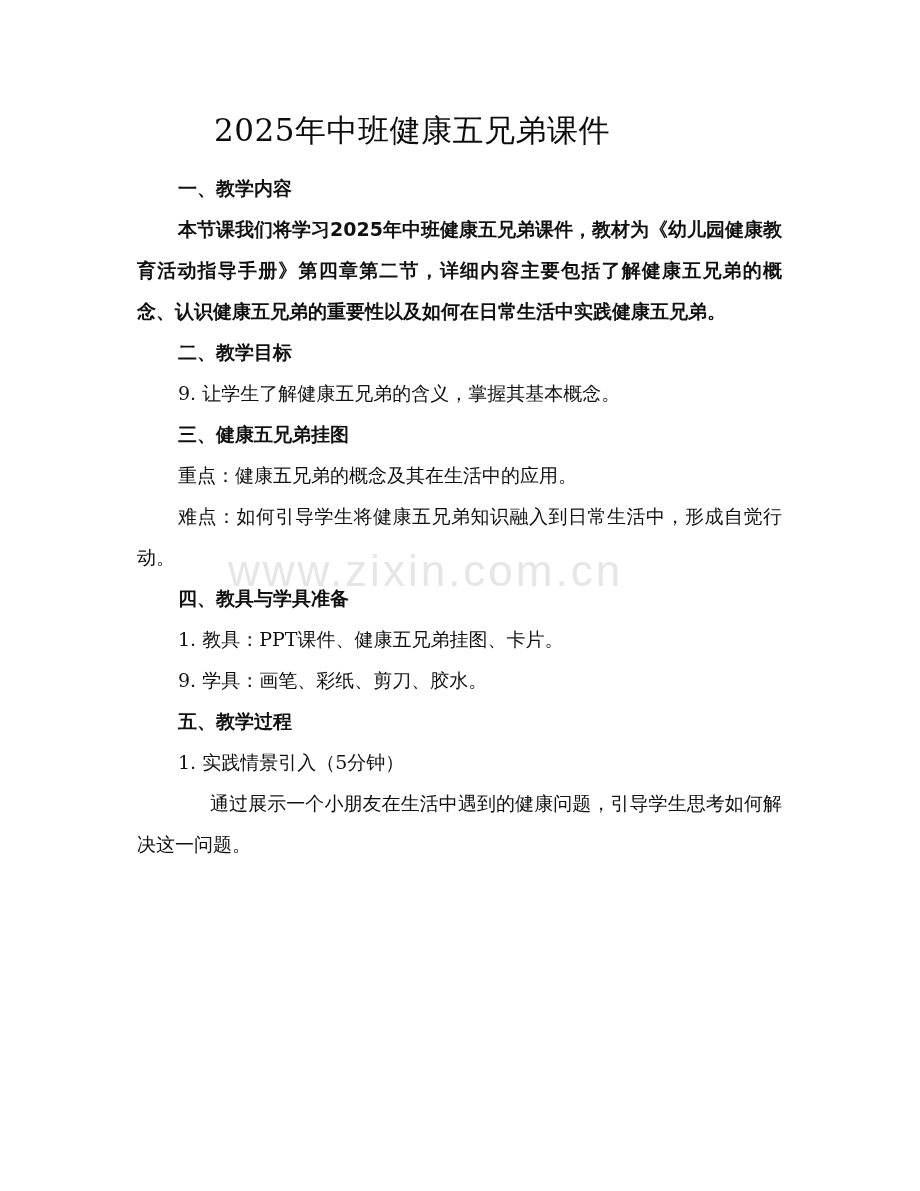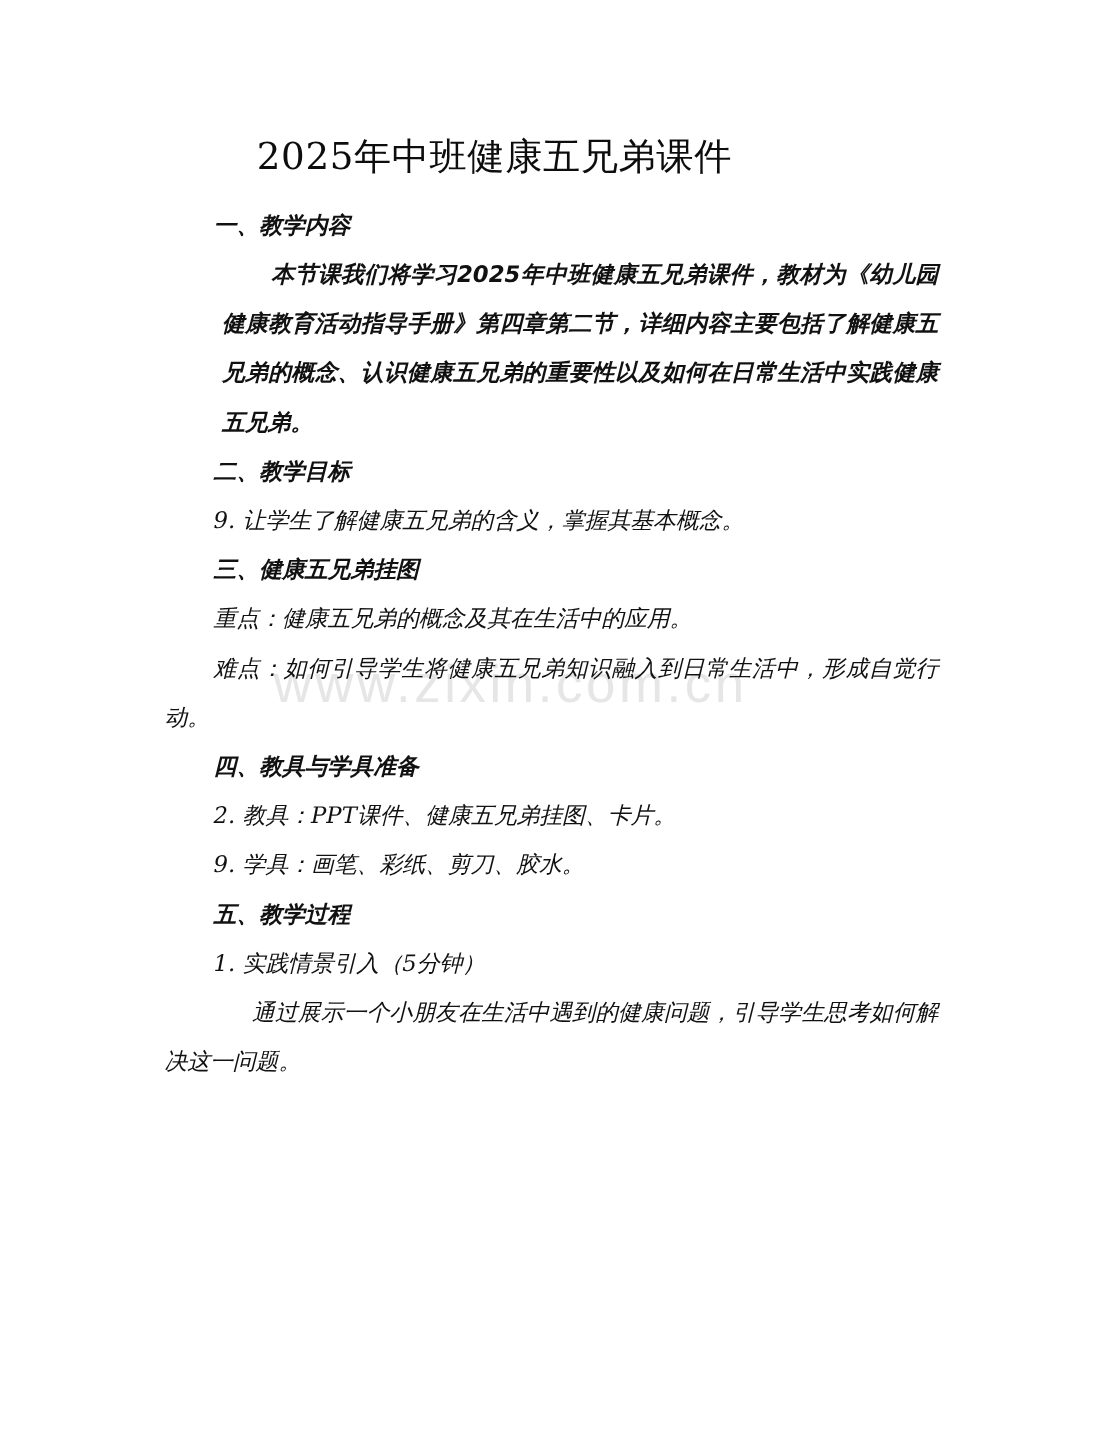--- a/index.html
+++ b/index.html
@@ -1,25 +1,25 @@
 <!DOCTYPE html>
 <html><head>
 <meta charset="utf-8">
 <style>
   html, body { margin: 0; padding: 0; background: #ffffff; }
   body { width: 920px; height: 1191px; position: relative; overflow: hidden;
          font-family: "DejaVu Serif", "Liberation Serif", serif; color: #111111; }
   .page { position: absolute; left: 0; top: 0; width: 920px; height: 1191px; background: #ffffff; }
   .title { position: absolute; left: 0; width: 824px; top: 110px; text-align: center;
            font-size: 31px; font-weight: normal; letter-spacing: 0.5px; color: #0d0d0d; }
-  .content { position: absolute; left: 137px; top: 168px; width: 645px; font-style: italic; }
+  .content { position: absolute; left: 137px; top: 168px; width: 645px; }
   .line { font-size: 19px; line-height: 41px; margin: 0; white-space: normal; }
   .heading { font-weight: bold; text-indent: 41px; font-family: "DejaVu Sans", "Liberation Sans", sans-serif; }
   .para { text-indent: 41px; text-align: justify; }
-  .para.bold { font-weight: bold; font-family: "DejaVu Sans", "Liberation Sans", sans-serif; margin-left: 48px; }
+  .para.bold { font-weight: bold; font-family: "DejaVu Sans", "Liberation Sans", sans-serif; }
   .item { text-indent: 41px; }
   .sub { text-indent: 73px; text-align: justify; }
   .sub-item { text-indent: 73px; }
   .watermark { position: absolute; left: 228px; top: 546px; font-size: 44px;
                font-family: "Liberation Sans", "DejaVu Sans", sans-serif; color: #e6e6e6;
                letter-spacing: 3px; pointer-events: none; z-index: 0; }
   .content { z-index: 1; }
 </style>
 </head>
 <body>
@@ -35,20 +35,20 @@
     <p class="line para bold">本节课我们将学习2025年中班健康五兄弟课件，教材为《幼儿园健康教育活动指导手册》第四章第二节，详细内容主要包括了解健康五兄弟的概念、认识健康五兄弟的重要性以及如何在日常生活中实践健康五兄弟。</p>
 
     <p class="line heading">二、教学目标</p>
     <p class="line item">9. 让学生了解健康五兄弟的含义，掌握其基本概念。</p>
 
     <p class="line heading">三、健康五兄弟挂图</p>
     <p class="line para">重点：健康五兄弟的概念及其在生活中的应用。</p>
     <p class="line para">难点：如何引导学生将健康五兄弟知识融入到日常生活中，形成自觉行动。</p>
 
     <p class="line heading">四、教具与学具准备</p>
-    <p class="line item">2. 教具：PPT课件、健康五兄弟挂图、卡片。</p>
+    <p class="line item">1. 教具：PPT课件、健康五兄弟挂图、卡片。</p>
     <p class="line item">9. 学具：画笔、彩纸、剪刀、胶水。</p>
 
     <p class="line heading">五、教学过程</p>
     <p class="line item">1. 实践情景引入（5分钟）</p>
     <p class="line sub">通过展示一个小朋友在生活中遇到的健康问题，引导学生思考如何解决这一问题。</p>
   </div>
 </div>
 
 </body></html>

